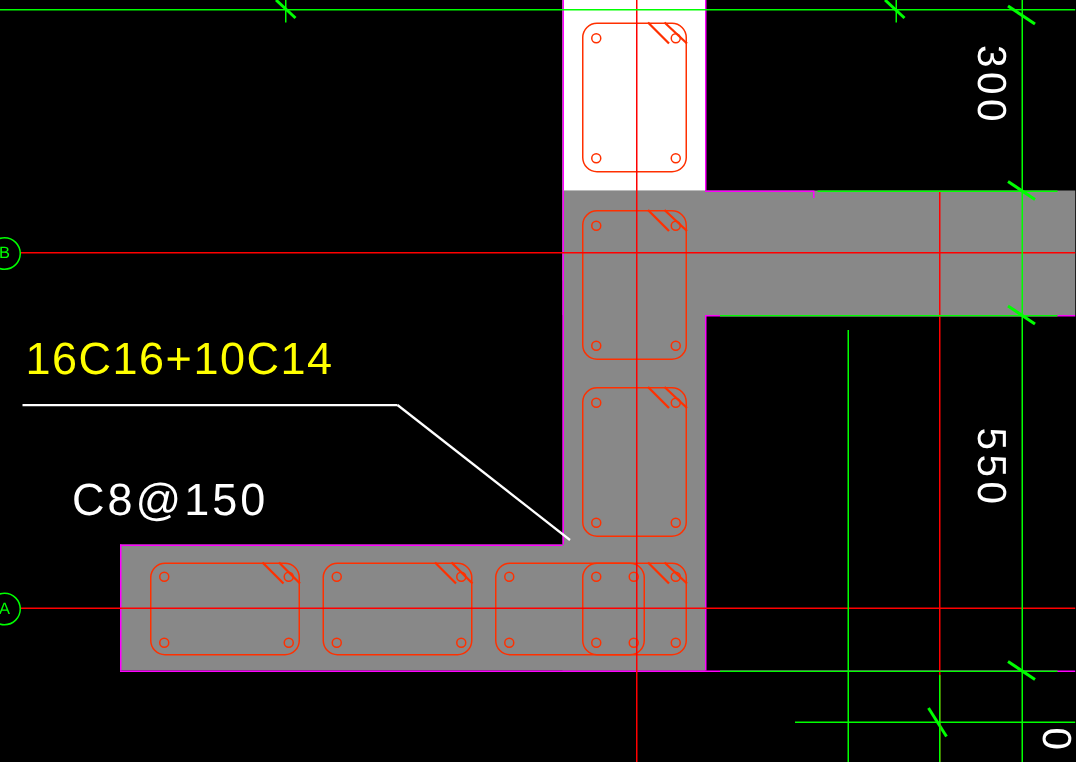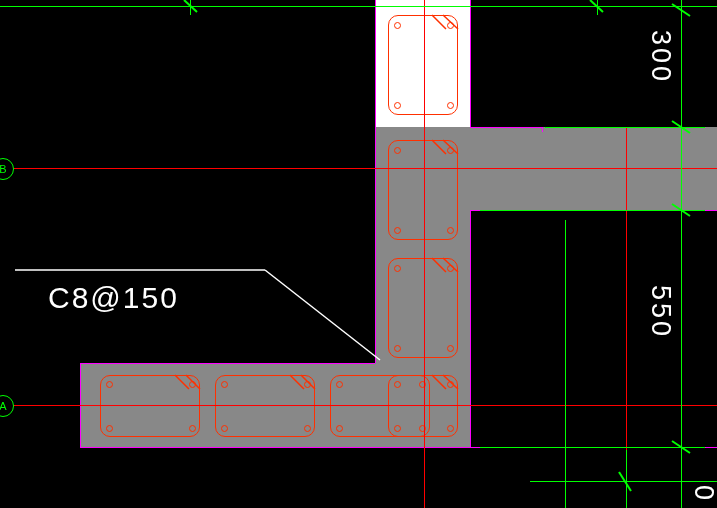--- a/index.html
+++ b/index.html
@@ -30,20 +30,21 @@
     position: absolute;
     color: #ffff00;
     font-size: 30px;
     letter-spacing: 1px;
   }
   .text-white {
     position: absolute;
     color: #fff;
     font-size: 30px;
     letter-spacing: 2px;
+    margin-top: 36px;
   }
   .dim-text {
     position: absolute;
     color: #fff;
     font-size: 27px;
     writing-mode: vertical-rl;
     letter-spacing: 3px;
   }
   .stirrup {
     position: absolute;
@@ -184,18 +185,19 @@
   <div class="line line-h green" style="left:530px; top:481px; width:187px;"></div>
   <div class="line line-v green" style="left:565px; top:220px; height:288px;"></div>
 
   <div class="axis-bubble" style="left:-8px; top:158px;">
     <span>B</span>
   </div>
   <div class="axis-bubble" style="left:-8px; top:395px;">
     <span>A</span>
   </div>
 
+  <div class="text-label" style="left:17px; top:223px;">16C16+10C14</div>
   <div class="text-white" style="left:48px; top:281px;">C8@150</div>
   <div class="dim-text" style="left:645px; top:30px;">300</div>
   <div class="dim-text" style="left:645px; top:285px;">550</div>
   <div class="dim-text" style="left:688px; top:485px;">0</div>
 
 </div>
 
 </body></html>

